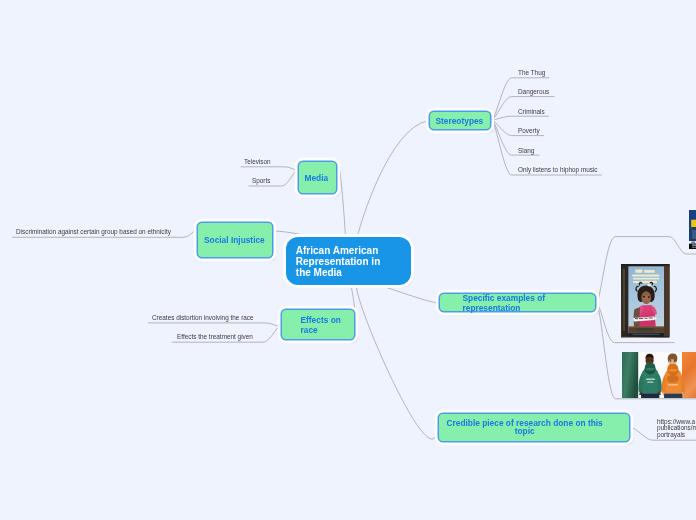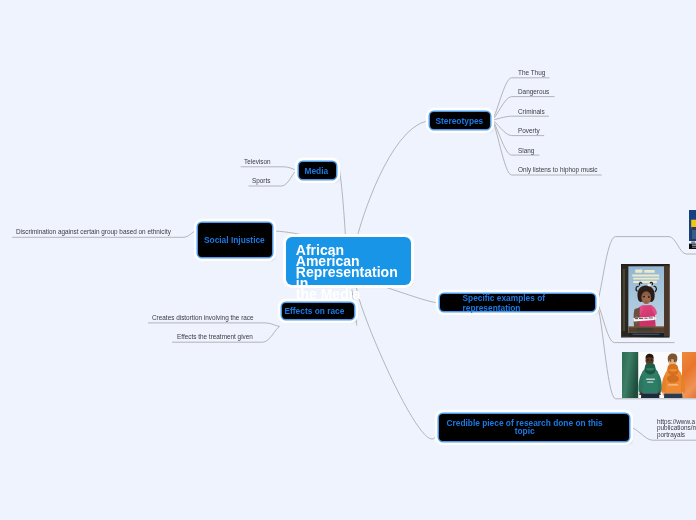--- a/index.html
+++ b/index.html
@@ -2,23 +2,23 @@
 <html><head>
 <meta charset="utf-8">
 <title>Mind map</title>
 <style>
   html,body{margin:0;padding:0;}
   body{width:696px;height:520px;background:#eff3fd;font-family:"Liberation Sans",sans-serif;overflow:hidden;}
   #map{position:relative;width:696px;height:520px;background:#eff3fd;}
   svg#links{position:absolute;left:0;top:0;width:696px;height:520px;}
   svg#links path{fill:none;stroke:#a0a0a4;stroke-width:0.75;}
   .node{position:absolute;box-sizing:border-box;}
-  .node-root{background:#1995e8;border-radius:6px;color:#fff;font-weight:bold;font-size:14px;line-height:11.1px;
+  .node-root{background:#1995e8;border-radius:12px;color:#fff;font-weight:bold;font-size:10px;line-height:11.1px;
              padding:8px 0 0 9.8px;box-shadow:0 0 0 3px #fff, 1.2px 1.6px 1.6px rgba(90,80,70,0.25);white-space:pre-line;}
-  .node-branch{background:#000000;border-radius:4px;color:#1a79e4;font-weight:bold;font-size:8.35px;
+  .node-branch{background:#86efac;border-radius:4px;color:#1a79e4;font-weight:bold;font-size:8.35px;
                display:flex;align-items:center;box-shadow:0 0 0 1.5px #4e9ce9, 0 0 0 4.2px #fff, 2.4px 2.8px 2.2px rgba(110,95,80,0.30);white-space:pre-line;}
   .leaf{position:absolute;font-size:6.4px;color:#3b3b43;white-space:nowrap;}
   .leaf-url{white-space:pre-line;line-height:6.4px;}
   .thumb{position:absolute;overflow:hidden;}
 </style>
 </head>
 <body>
 
 <div id="map">
   <svg id="links" viewBox="0 0 696 520">
@@ -57,23 +57,23 @@
       <path d="M 383 286.4 C 399.3 291.5 430.3 302.8 437.5 302.7"></path>
       <path d="M 356.5 286 C 355.2 305 434.1 486.9 437.5 427"></path>
     </g>
   </svg>
 
   <div class="node node-root" style="left:286px;top:237px;width:125px;height:48px;">African American
 Representation in
 the Media</div>
 
   <div class="node node-branch" style="left:430px;top:112px;width:60px;height:17px;padding-left:5.5px;">Stereotypes</div>
-  <div class="node node-branch" style="left:299px;top:162px;width:36.5px;height:17px;padding-left:5.5px;">Media</div>
+  <div class="node node-branch" style="left:299px;top:162px;width:36.5px;height:31px;padding-left:5.5px;">Media</div>
   <div class="node node-branch" style="left:197.5px;top:222.5px;width:74px;height:34px;padding-left:6.5px;">Social Injustice</div>
-  <div class="node node-branch" style="left:281.5px;top:303px;width:72px;height:16px;padding-left:3px;">Effects on race</div>
+  <div class="node node-branch" style="left:281.5px;top:310px;width:72px;height:29px;padding-left:19px;">Effects on race</div>
   <div class="node node-branch" style="left:439.5px;top:294px;width:155px;height:17px;padding-left:23px;">Specific examples of representation</div>
   <div class="node node-branch" style="left:439px;top:414px;width:189.5px;height:27px;padding:5.2px 0 0 7.5px;line-height:8.1px;align-items:flex-start;text-align:center;">Credible piece of research done on this
 topic</div>
 
   <div class="leaf" style="left:518px;top:69px;">The Thug</div>
   <div class="leaf" style="left:518px;top:88px;">Dangerous</div>
   <div class="leaf" style="left:518px;top:108px;">Criminals</div>
   <div class="leaf" style="left:518px;top:127px;">Poverty</div>
   <div class="leaf" style="left:518px;top:147px;">Slang</div>
   <div class="leaf" style="left:518px;top:166px;">Only listens to hiphop music</div>

